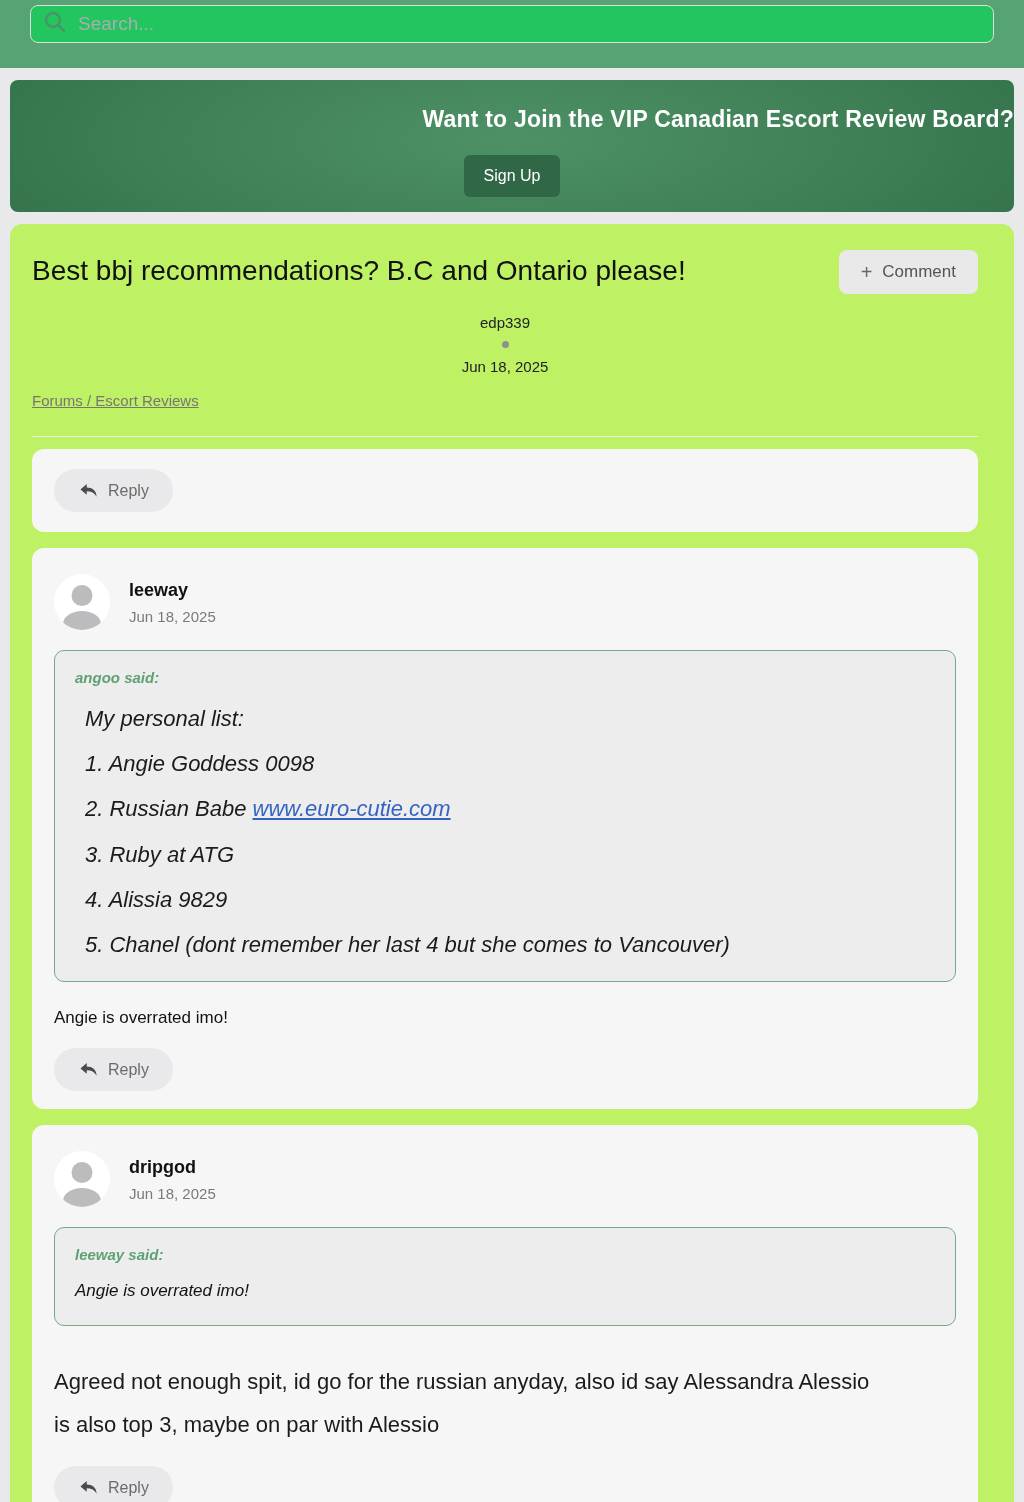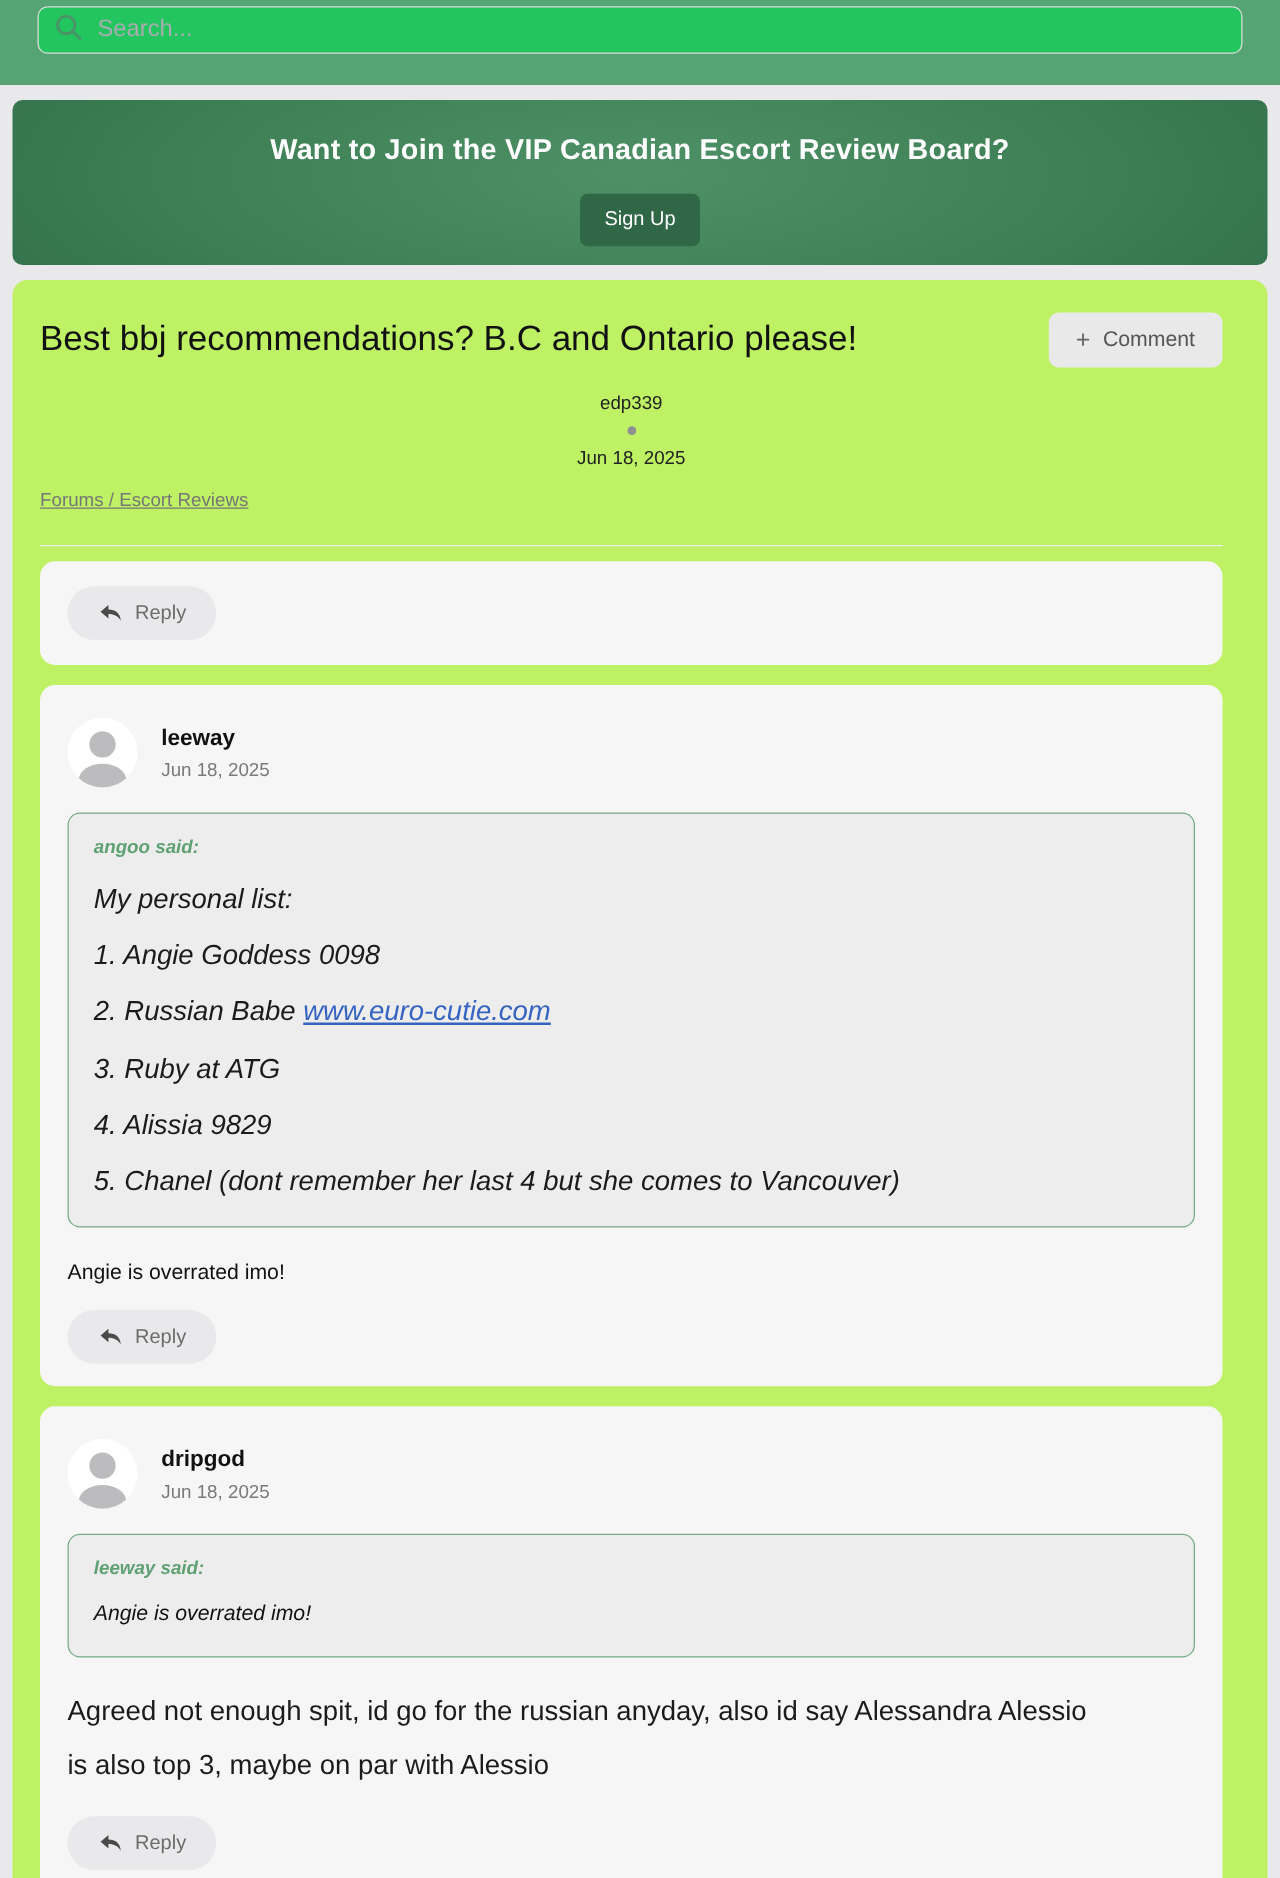--- a/index.html
+++ b/index.html
@@ -42,20 +42,21 @@
     border-radius:8px;
     background:radial-gradient(ellipse 70% 160% at 50% 45%, #4f9166 0%, #3d7e55 55%, #2e6b45 100%);
     text-align:center;
     padding-top:26px;
   }
   .banner-title {
     color:#ffffff;
     font-size:23px;
     font-weight:bold;
     letter-spacing:.2px;
+    text-align:right;
   }
   .signup-btn {
     margin-top:22px;
     display:inline-block;
     background:#2f6747;
     color:#fff;
     font-size:16px;
     font-family:"Liberation Sans", sans-serif;
     border:none;
     border-radius:6px;
@@ -173,28 +174,28 @@
   
   .quote {
     margin-top:20px;
     background:#ededee;
     border:1px solid #74ab85;
     border-radius:10px;
     padding:18px 20px 24px 20px;
     font-style:italic;
   }
   .quote-attr { font-size:15px; font-weight:bold; color:#5fa173; }
-  .q-line { font-size:22px; color:#1b1b1b; margin-top:21px; line-height:1.1; }
+  .q-line { font-size:22px; color:#1b1b1b; margin-top:21px; line-height:1.1;margin-left:10px; }
   .q-line a { color:#3563c0; text-decoration:underline; cursor:pointer; }
   .quote-body-sm { font-size:17px; color:#121212; margin-top:18px; }
 
   .comment-body-sm { font-size:17px; color:#121212; margin-top:26px; }
   .comment-body-lg {
     font-size:22px; color:#1b1b1b;
-    margin-top:22px; line-height:1.93;
+    margin-top:35px; line-height:1.93;
     max-width:820px;
   }
   .comment .reply-pill { margin-top:20px; }
 </style>
 </head>
 <body>
 
 <div class="topbar">
   <div class="search-box">
     <span>

